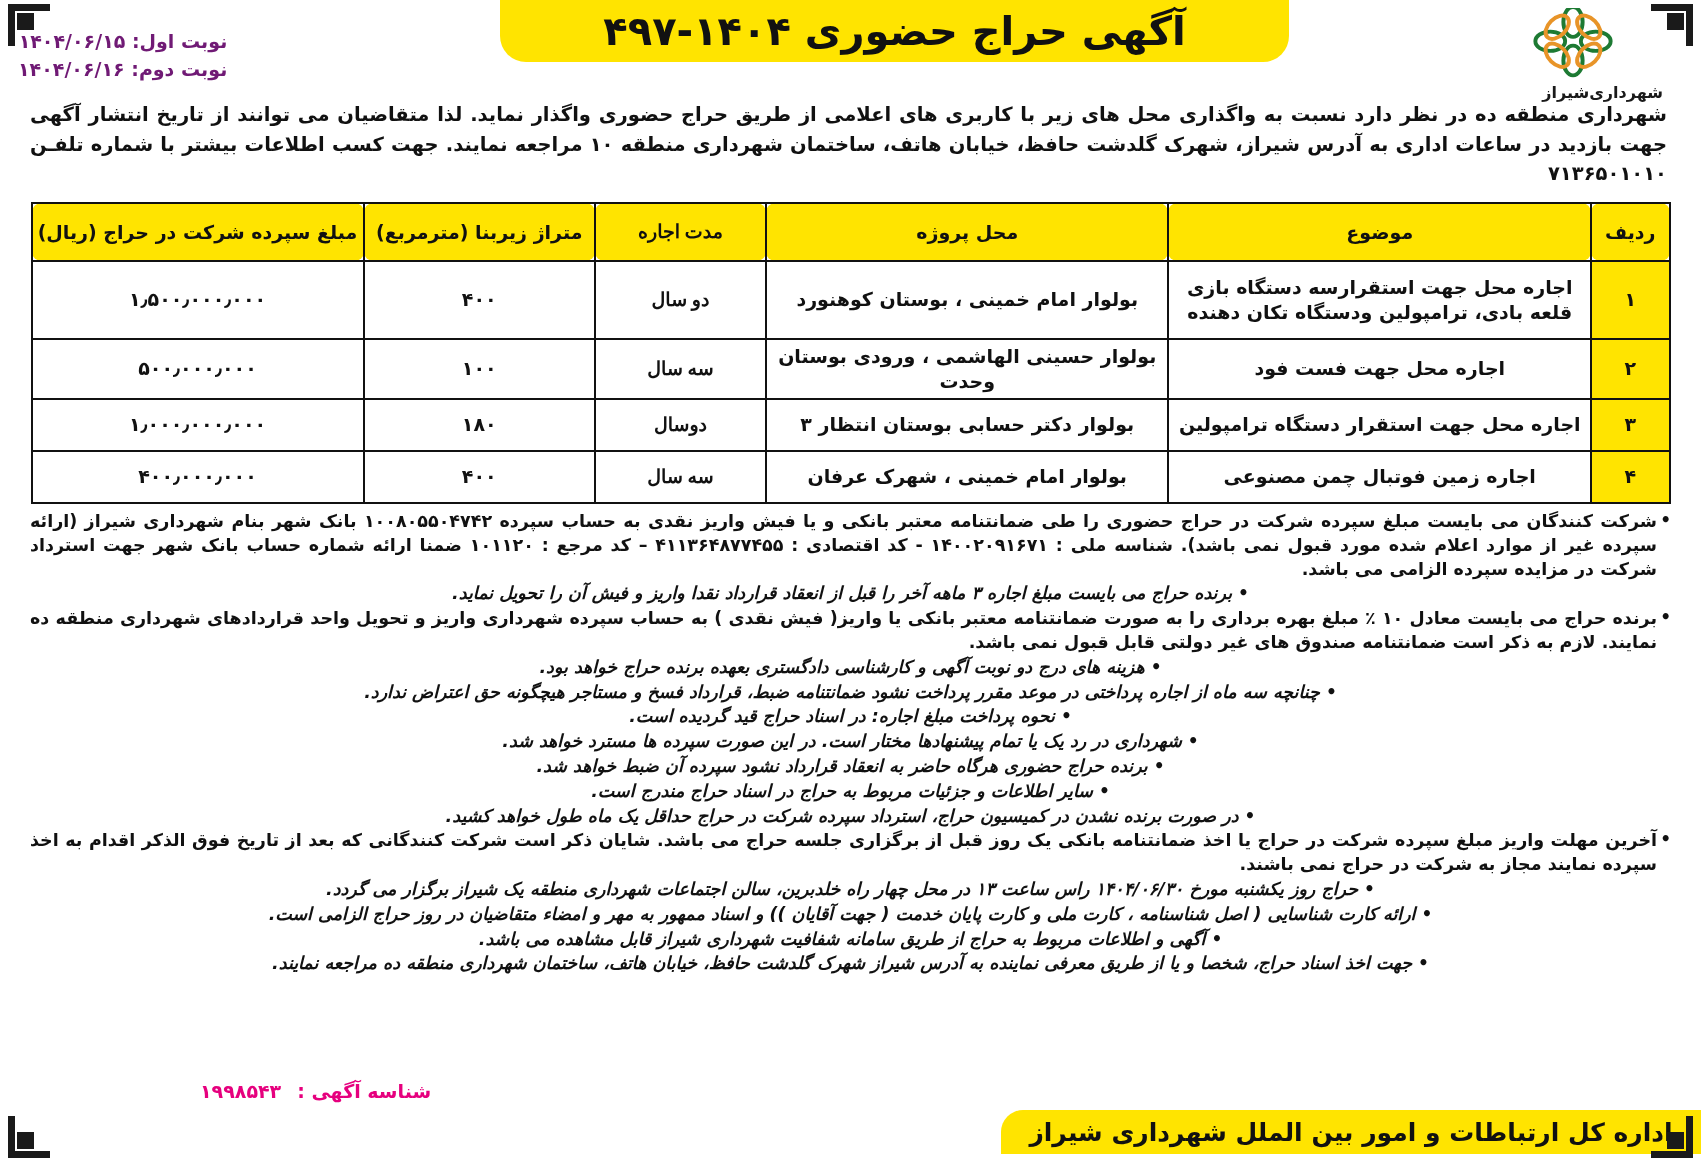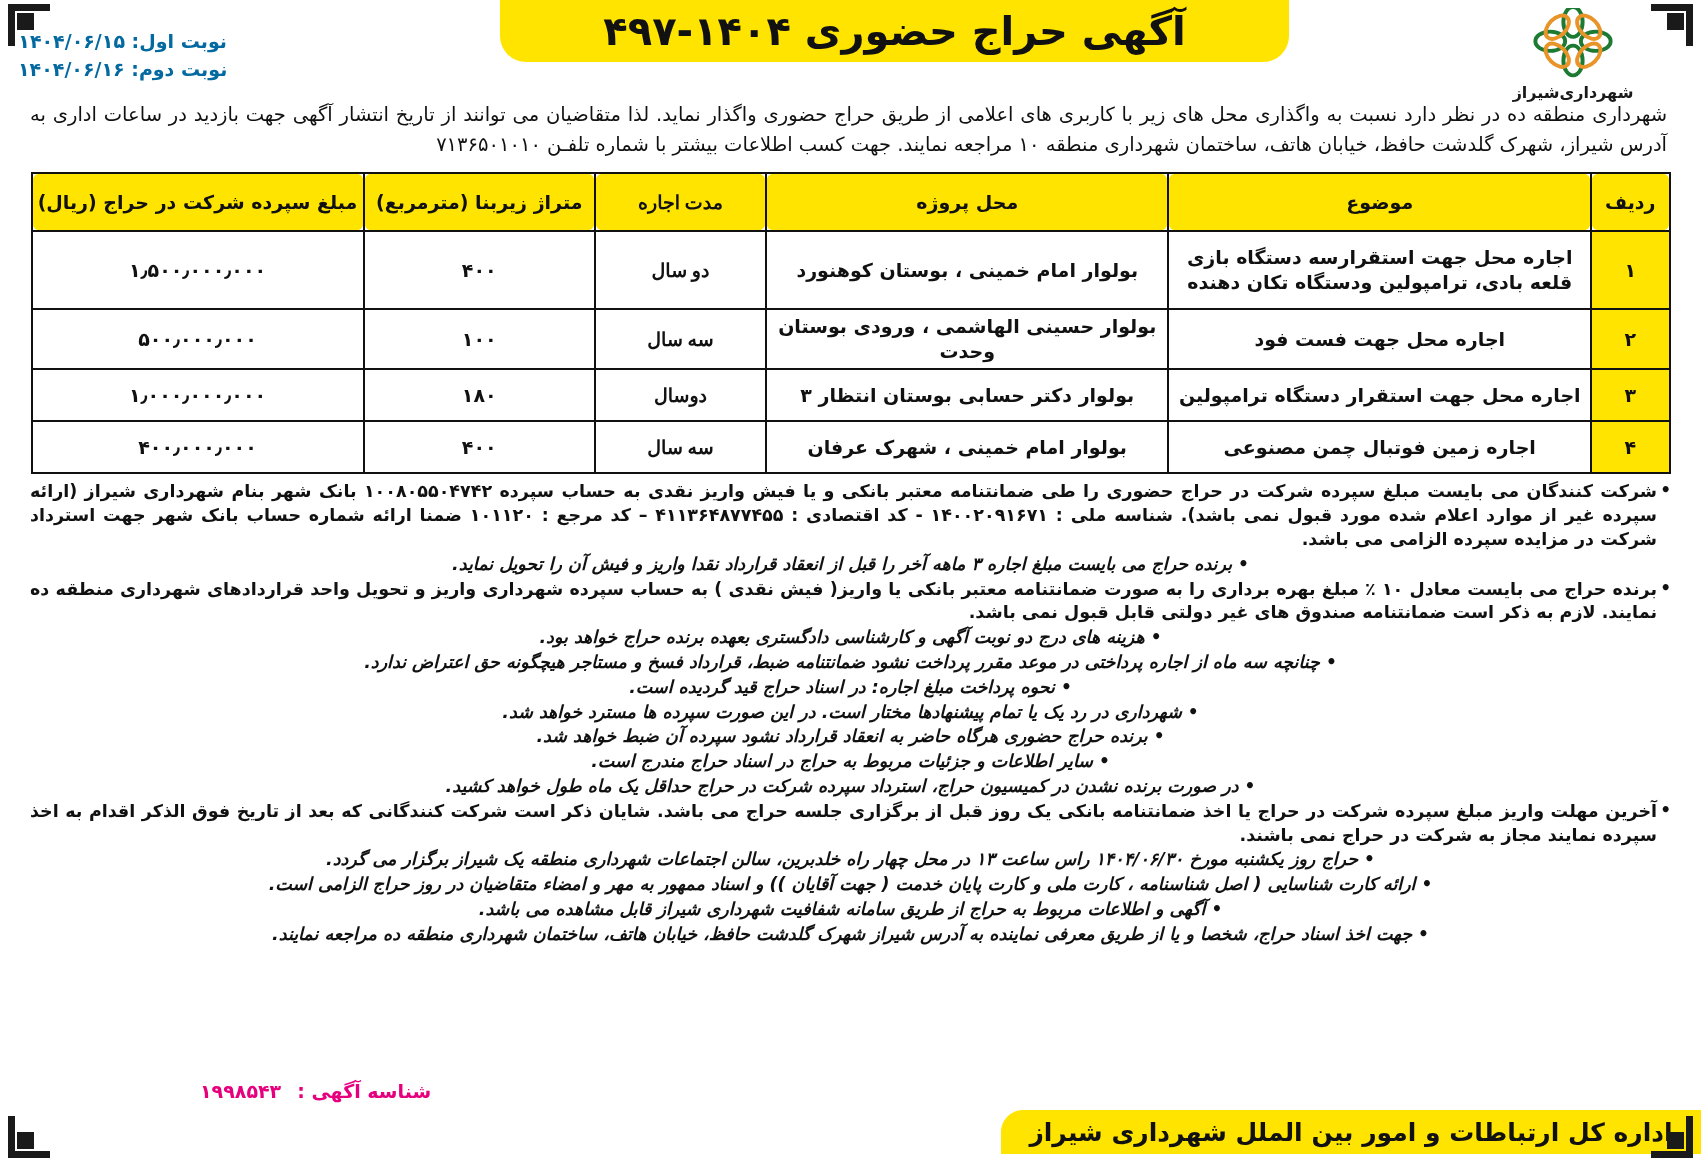--- a/index.html
+++ b/index.html
@@ -75,46 +75,47 @@
     font-size: 40px;
     font-weight: bold;
     color: #111;
     letter-spacing: -0.5px;
     white-space: nowrap;
   }
   .dates {
     position: absolute;
     top: 28px;
     left: 18px;
-    text-align: center;
-    color: #0369a1;
+    text-align: right;
+    color: #701a75;
     font-weight: bold;
     font-size: 19px;
     line-height: 1.45;
   }
   .logo-wrap {
     position: absolute;
     top: 8px;
     right: 38px;
     width: 180px;
     text-align: center;
   }
   .logo-wrap .cap {
     font-size: 16px;
     font-weight: bold;
     color: #1a1a1a;
     margin-top: 1px;
     letter-spacing: 0.5px;
+    text-align: right;
   }
 
   
   .intro {
     margin: 4px 34px 0 30px;
     font-size: 19.5px;
-    font-weight: normal;
+    font-weight: bold;
     line-height: 1.52;
     color: #111;
     text-align: justify;
     text-justify: inter-word;
   }
   .intro .last { text-align: center; display: block; }
 
   
   table.auction {
     margin: 13px auto 0 auto;

